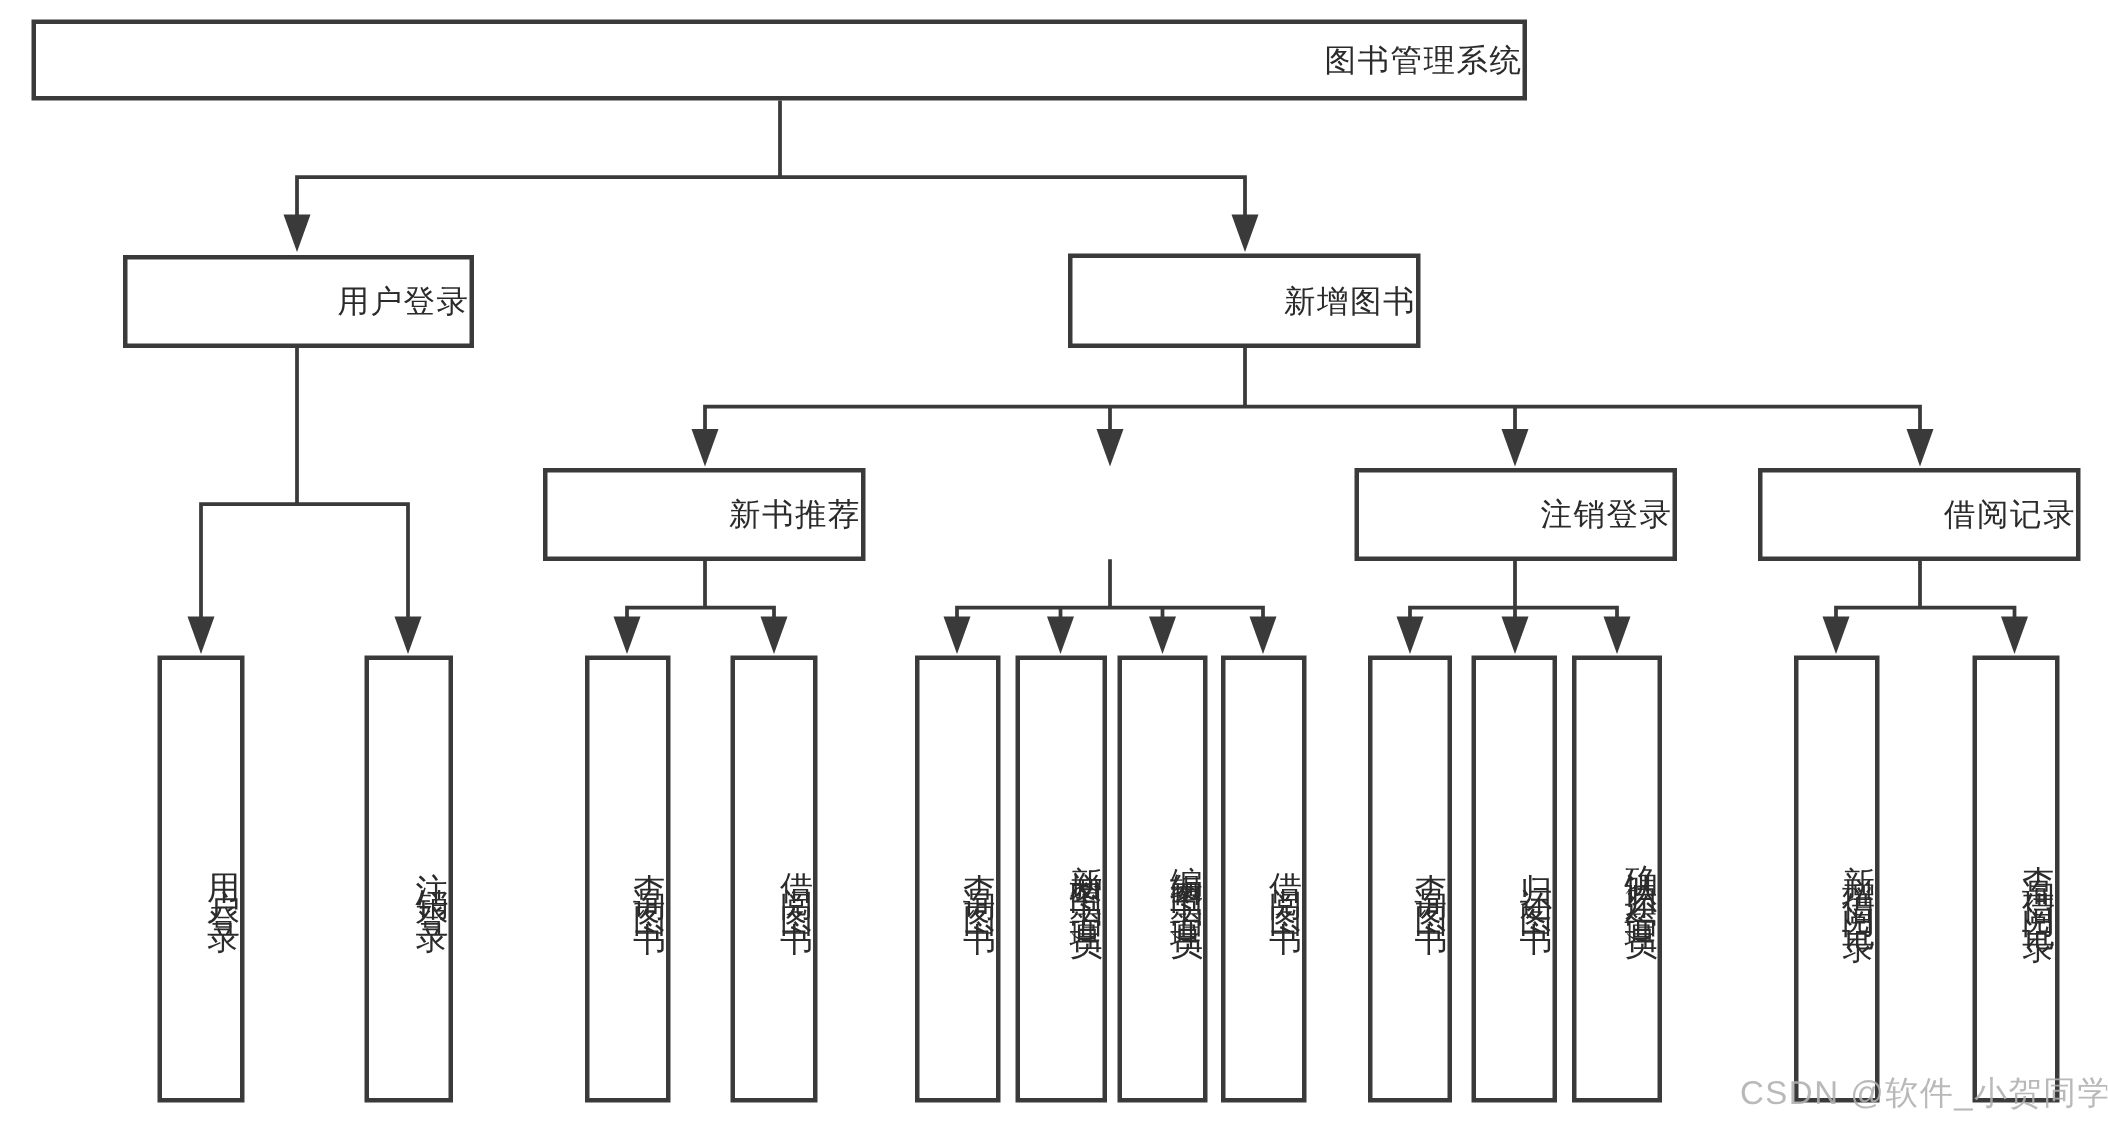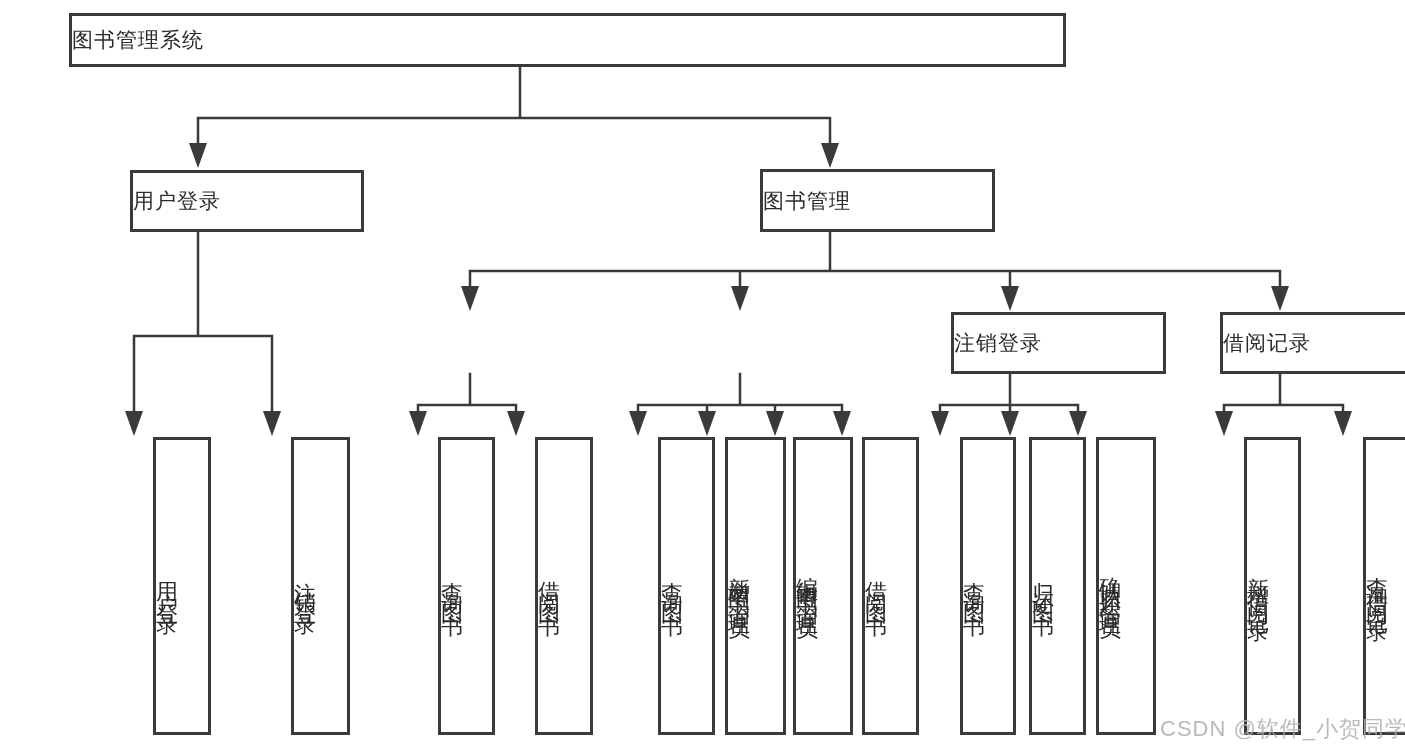--- a/index.html
+++ b/index.html
@@ -21,23 +21,22 @@
     position:absolute;left:0;top:0;width:1405px;height:747px;
     pointer-events:none;
   }
   .node{
     position:absolute;
     box-sizing:border-box;
     background:var(--bg);
     border:3px solid var(--line);
     display:flex;
     align-items:center;
-    justify-content:flex-start;
+    justify-content:flex-end;
     text-align:center;
-    margin-left:48px;
   }
   .h-label{
     font-size:21px;
     letter-spacing:1px;
     white-space:nowrap;
   }
   .root-node{left:21px;top:13px;width:997px;height:54px;}
   .n-user-login{left:82px;top:170px;width:234px;height:62px;}
   .n-book-mgmt{left:712px;top:169px;width:235px;height:63px;}
   .n-new-book{left:362px;top:312px;width:215px;height:62px;}
@@ -127,23 +126,26 @@
   </svg>
 
   <div class="node root-node">
     <span class="h-label">图书管理系统</span>
   </div>
 
   <div class="node n-user-login">
     <span class="h-label">用户登录</span>
   </div>
   <div class="node n-book-mgmt">
-    <span class="h-label">图书管理</span>
+    <span class="h-label">新增图书</span>
   </div>
 
+  <div class="node n-new-book">
+    <span class="h-label">新书推荐</span>
+  </div>
   <div class="node n-current">
     <span class="h-label">注销登录</span>
   </div>
   <div class="node n-records">
     <span class="h-label">借阅记录</span>
   </div>
 
   <div class="node leaf l-ul1">
     <span class="vtext">用户登录</span>
   </div>

